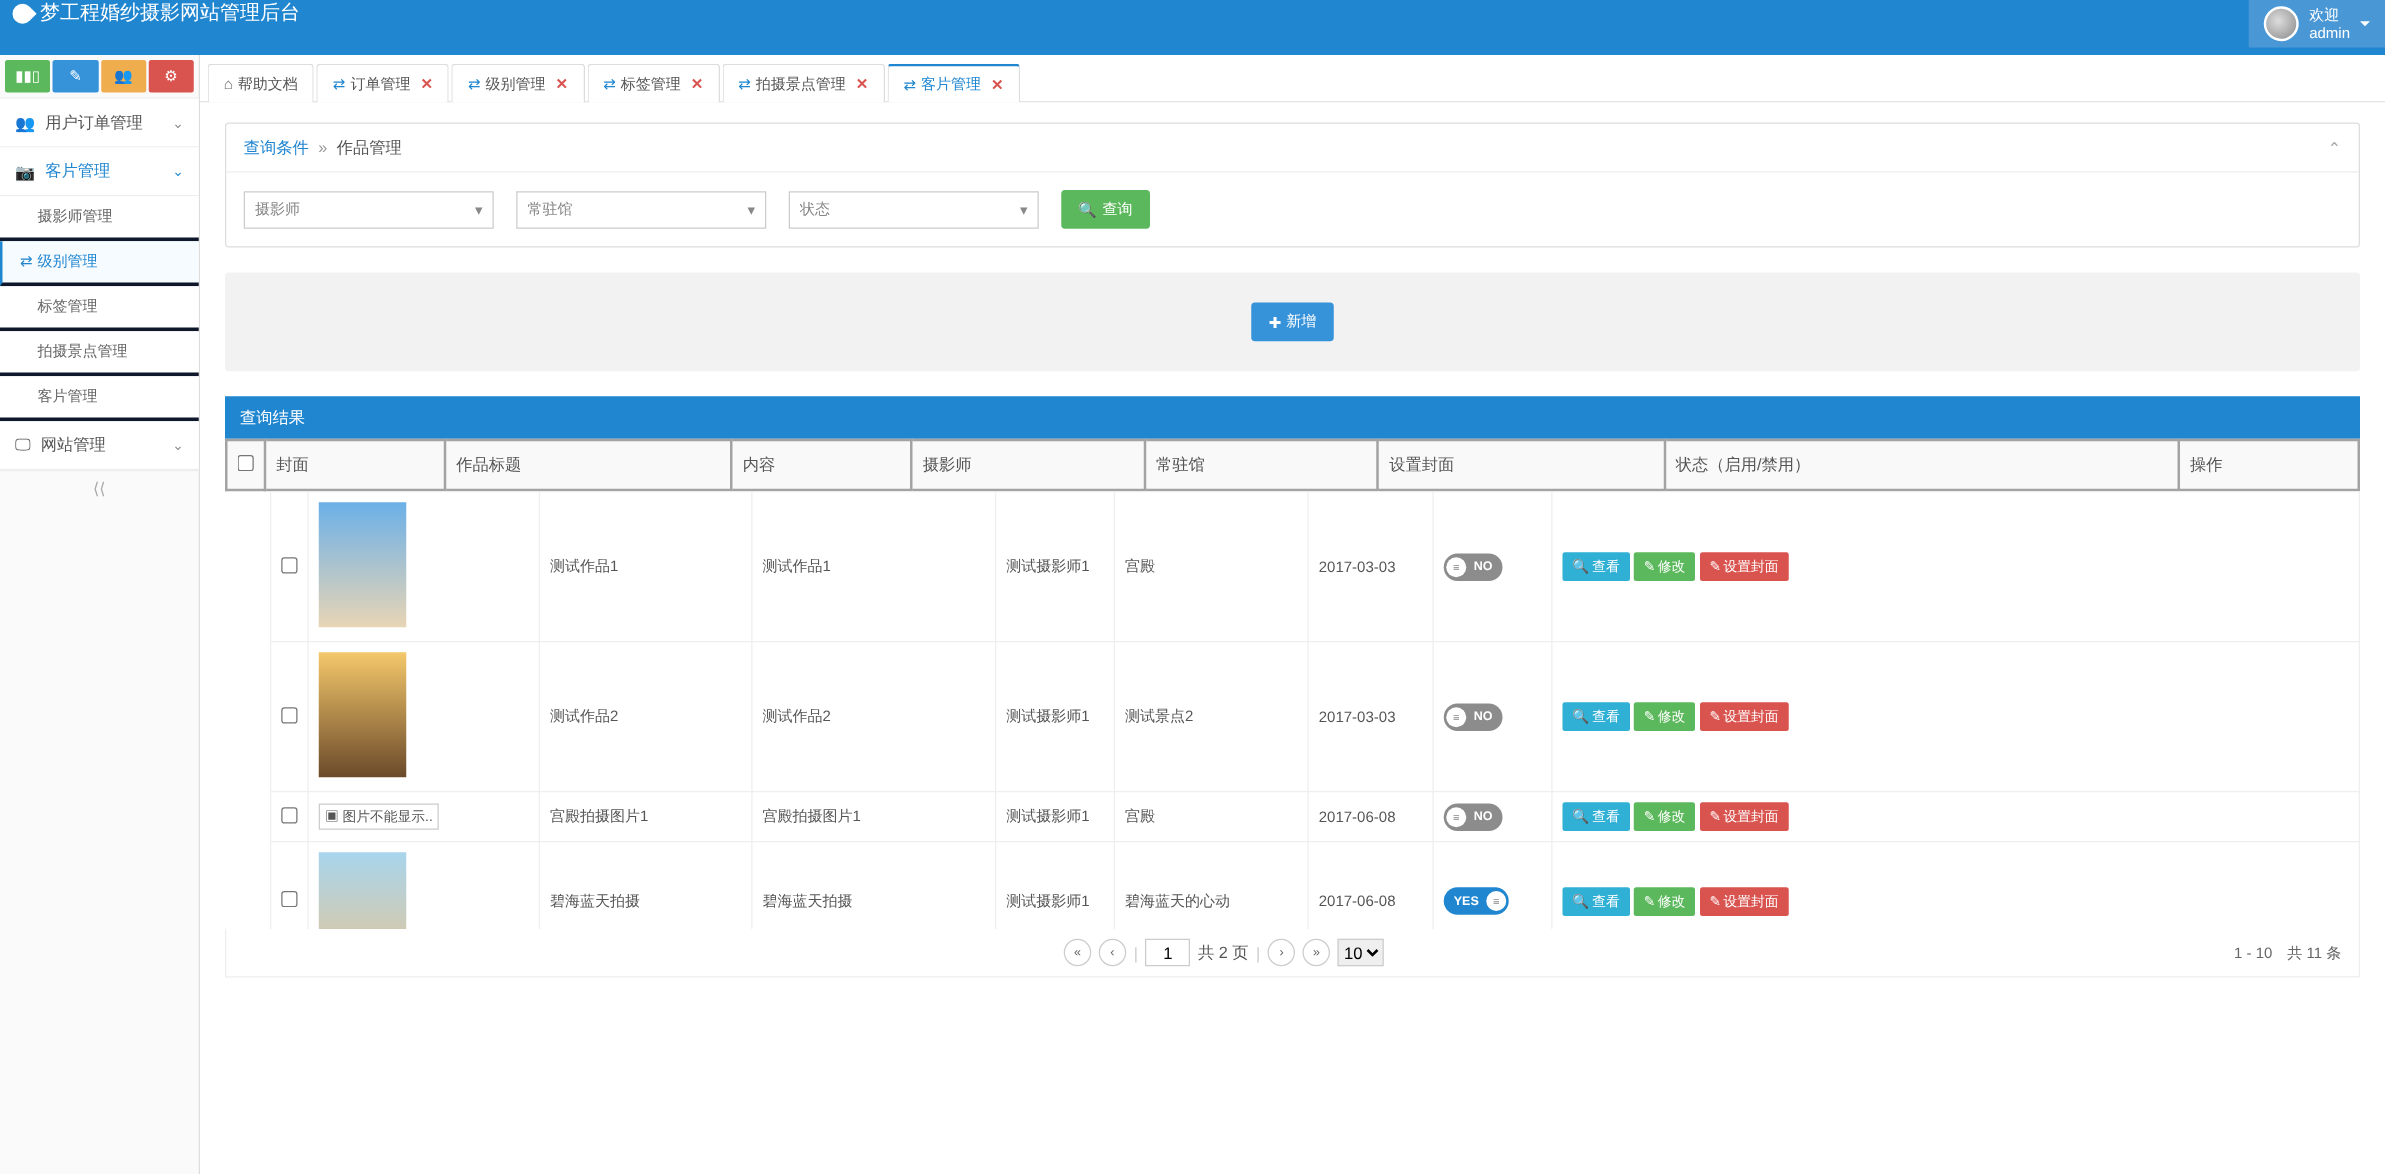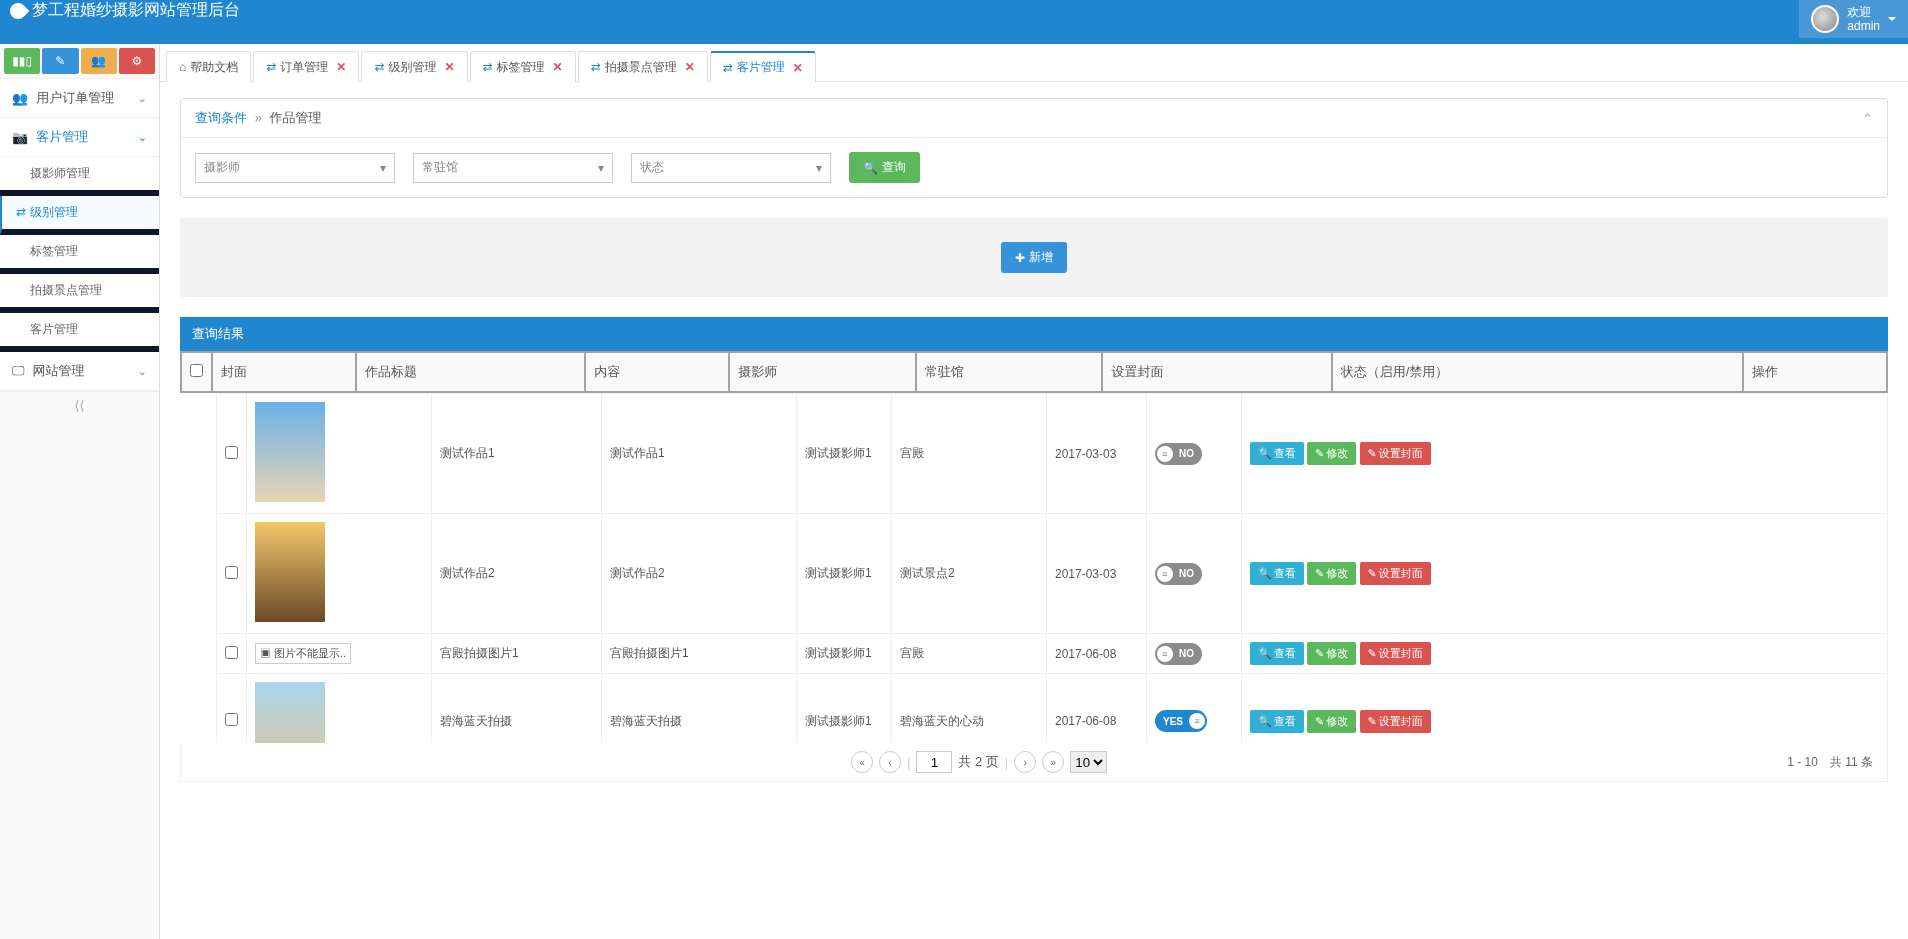--- a/index.html
+++ b/index.html
@@ -21,21 +21,21 @@
 .sidebar { width: 160px; border-right: 1px solid #ddd; background: #fafafa; display: flex; flex-direction: column; }
 .sidebar-toolbar { display: flex; padding: 4px; gap: 2px; border-bottom: 1px solid #eee; }
 .tb-btn { flex: 1; height: 26px; display: flex; align-items: center; justify-content: center; color: #fff; border-radius: 2px; cursor: pointer; font-size: 12px; }
 .tb-green { background: #5cb85c; }
 .tb-blue { background: #3692d9; }
 .tb-orange { background: #f0ad4e; }
 .tb-tom { background: #d9534f; }
 .nav-item { display: flex; align-items: center; justify-content: space-between; padding: 10px 12px; border-bottom: 1px solid #eee; cursor: pointer; background: #fff; }
 .nav-item .l { display: flex; align-items: center; gap: 8px; }
 .nav-item.active { color: #2086d0; }
-.nav-sub { padding: 8px 12px 8px 30px; background: #fff; border-bottom: 6px solid #0f172a; cursor: pointer; font-size: 12px; color: #666; }
+.nav-sub { padding: 8px 12px 8px 30px; background: #fff; border-bottom: 3px solid #0f172a; cursor: pointer; font-size: 12px; color: #666; }
 .nav-sub.active { color: #2086d0; border-left: 2px solid #2086d0; background: #f6fbff; }
 .chev { font-size: 11px; color: #888; }
 .collapse-row { display: flex; justify-content: center; padding: 6px; border-top: 1px solid #eee; cursor: pointer; color: #aaa; }
 
 
 .main { flex: 1; display: flex; flex-direction: column; overflow: hidden; }
 .tabs { display: flex; border-bottom: 1px solid #ddd; padding: 6px 6px 0; }
 .tab { display: flex; align-items: center; gap: 4px; padding: 6px 12px; border: 1px solid #ddd; border-bottom: none; margin-right: 2px; background: #fff; cursor: pointer; font-size: 12px; border-radius: 3px 3px 0 0; position: relative; top: 1px; }
 .tab.active { border-top: 2px solid #2086d0; color: #2086d0; }
 .tab-close { color: #d9534f; font-weight: bold; margin-left: 4px; }

